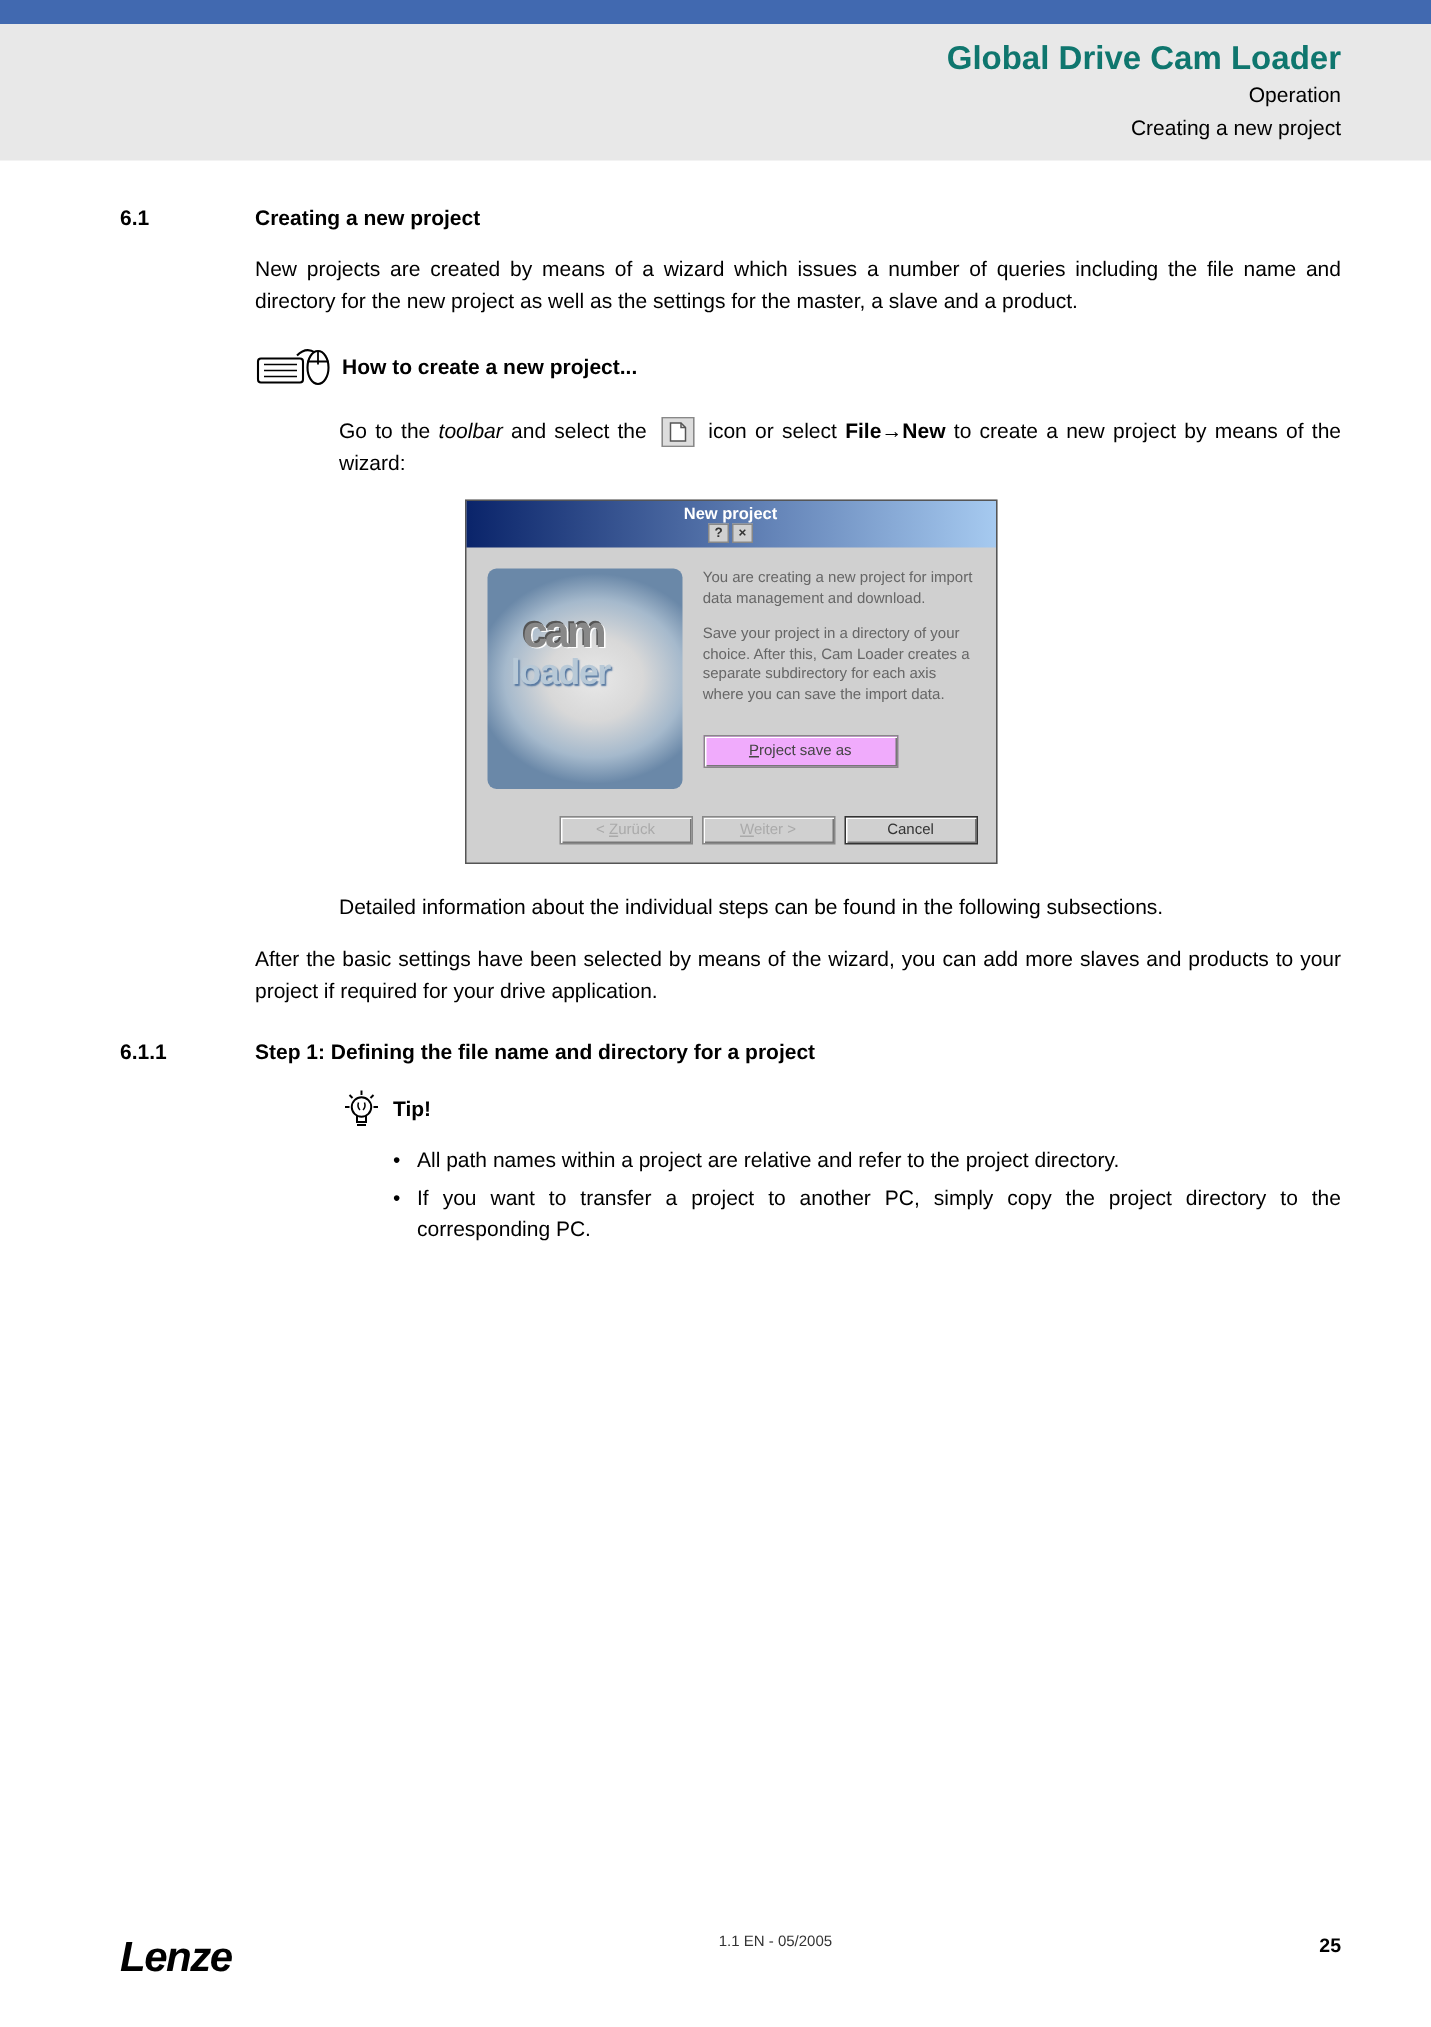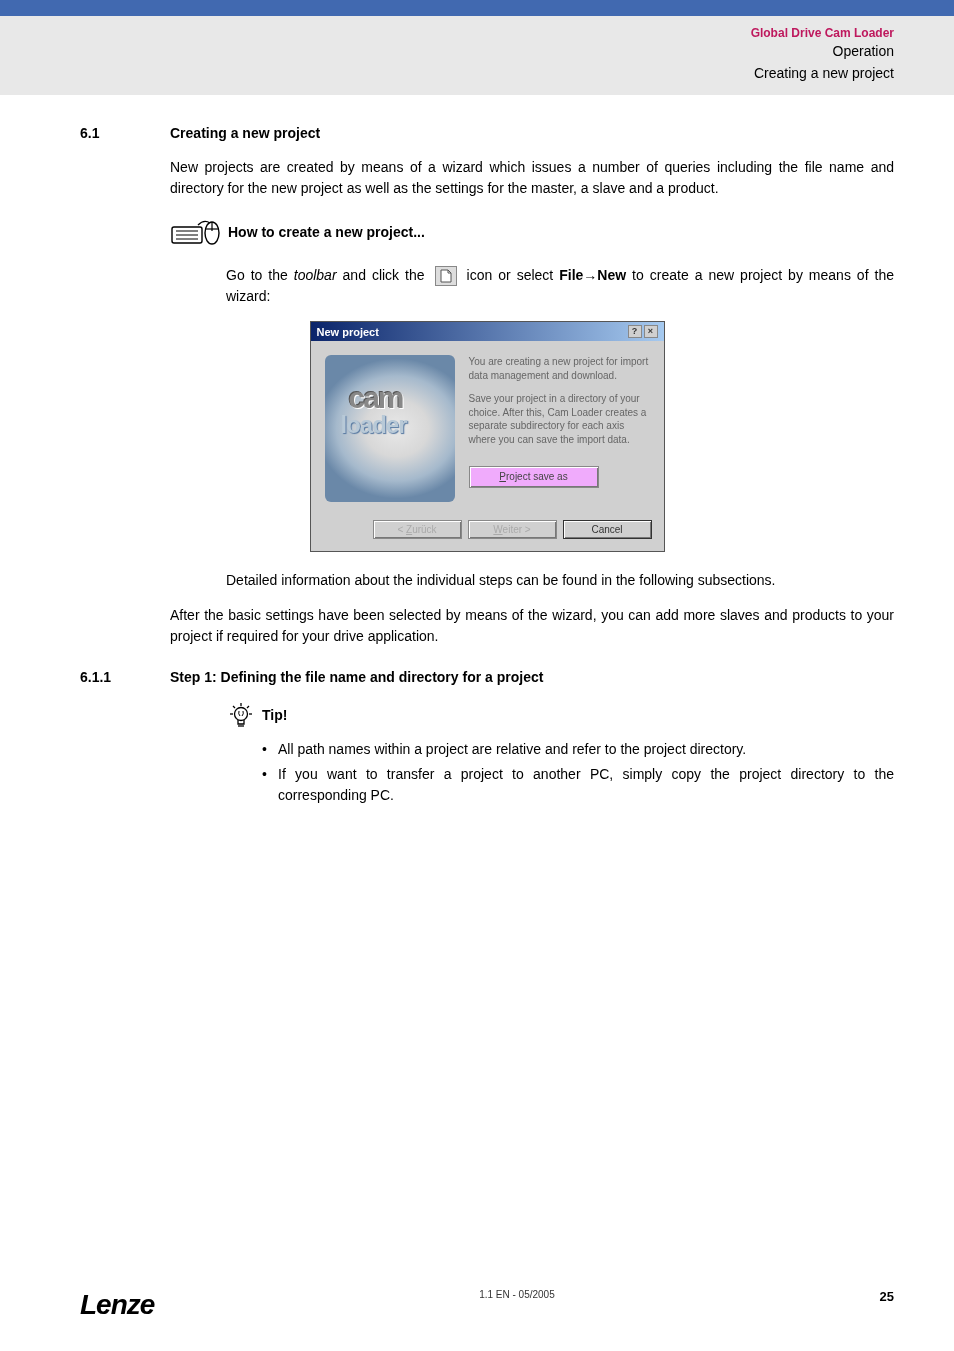--- a/index.html
+++ b/index.html
@@ -15,22 +15,22 @@
     height: 16px;
     background: #4169b0;
   }
   .header-band {
     background: #e8e8e8;
     padding: 10px 60px 12px 0;
     text-align: right;
   }
   .header-title {
     font-weight: bold;
-    font-size: 12px;
-    color: #be185d;
+    font-size: 22px;
+    color: #0f766e;
     text-align: right;
   }
   .header-sub {
     font-size: 14px;
     color: #000;
     line-height: 1.4;
     margin-top: 2px;
   }
   .content {
     padding: 30px 60px 0 80px;
@@ -102,20 +102,21 @@
   }
   .wizard-title {
     background: linear-gradient(to right, #0a246a, #a6caf0);
     color: #fff;
     padding: 3px 6px;
     font-weight: bold;
     display: flex;
     justify-content: space-between;
     align-items: center;
     font-size: 11px;
+    flex-direction: column;
   }
   .wizard-title .btns { display: flex; gap: 2px; }
   .wizard-title .wbtn {
     width: 14px; height: 13px; background: #d0d0d0; border: 1px solid #888;
     font-size: 9px; color: #333; text-align: center; line-height: 11px;
   }
   .wizard-body {
     display: flex;
     padding: 14px 14px 8px 14px;
   }
@@ -254,21 +255,21 @@
         <path d="M 28 8 Q 34 2 40 6" fill="none" stroke="#000" stroke-width="1.4"></path>
         <ellipse cx="42" cy="16" rx="7" ry="11" fill="none" stroke="#000" stroke-width="1.4"></ellipse>
         <line x1="42" y1="5" x2="42" y2="14" stroke="#000" stroke-width="1.2"></line>
         <line x1="35" y1="12" x2="49" y2="12" stroke="#000" stroke-width="1.2"></line>
       </svg>
     </span>
     <span class="howto-text">How to create a new project...</span>
   </div>
 
   <div class="indent-text">
-    <span>Go to the </span><span class="italic">toolbar</span><span> and click the </span><span class="file-icon"><svg width="20" height="18" viewBox="0 0 20 18">
+    <span>Go to the </span><span class="italic">toolbar</span><span> and select the </span><span class="file-icon"><svg width="20" height="18" viewBox="0 0 20 18">
           <rect x="0" y="0" width="20" height="18" fill="#ddd"></rect>
           <path d="M 5 3 L 12 3 L 15 6 L 15 15 L 5 15 Z" fill="#fff" stroke="#555" stroke-width="1"></path>
           <path d="M 12 3 L 12 6 L 15 6" fill="none" stroke="#555" stroke-width="1"></path>
         </svg></span><span> icon or select </span><b>File</b><b>→</b><b>New</b><span> to create a new project by means of the wizard:</span>
   </div>
 
   <div class="wizard-wrap">
     <div class="wizard">
       <div class="wizard-title">
         <span>New project</span>

